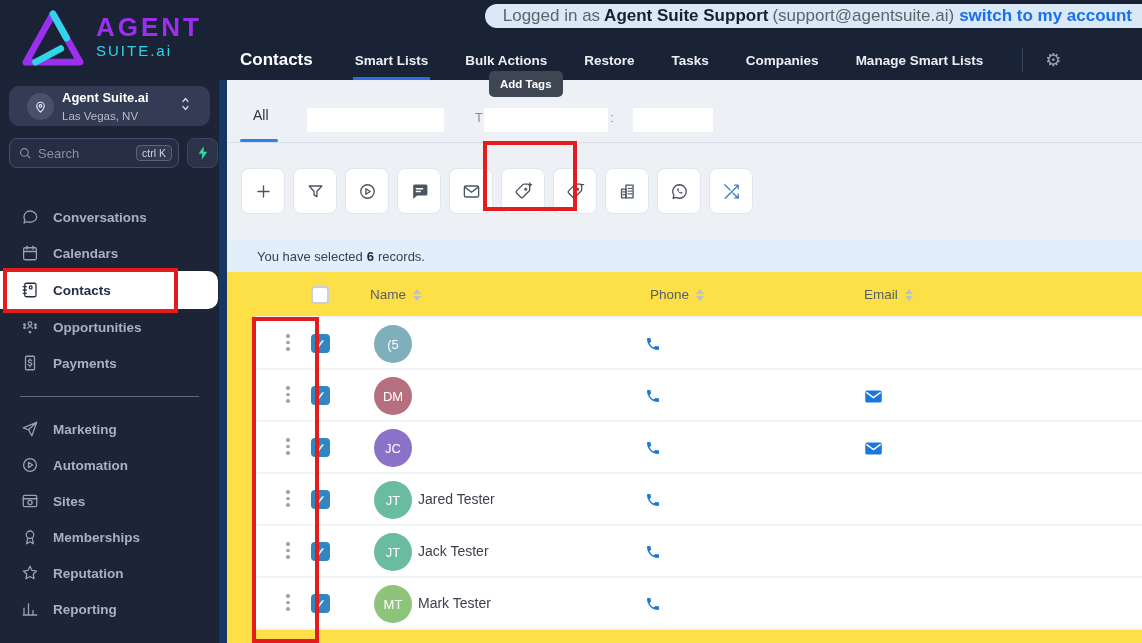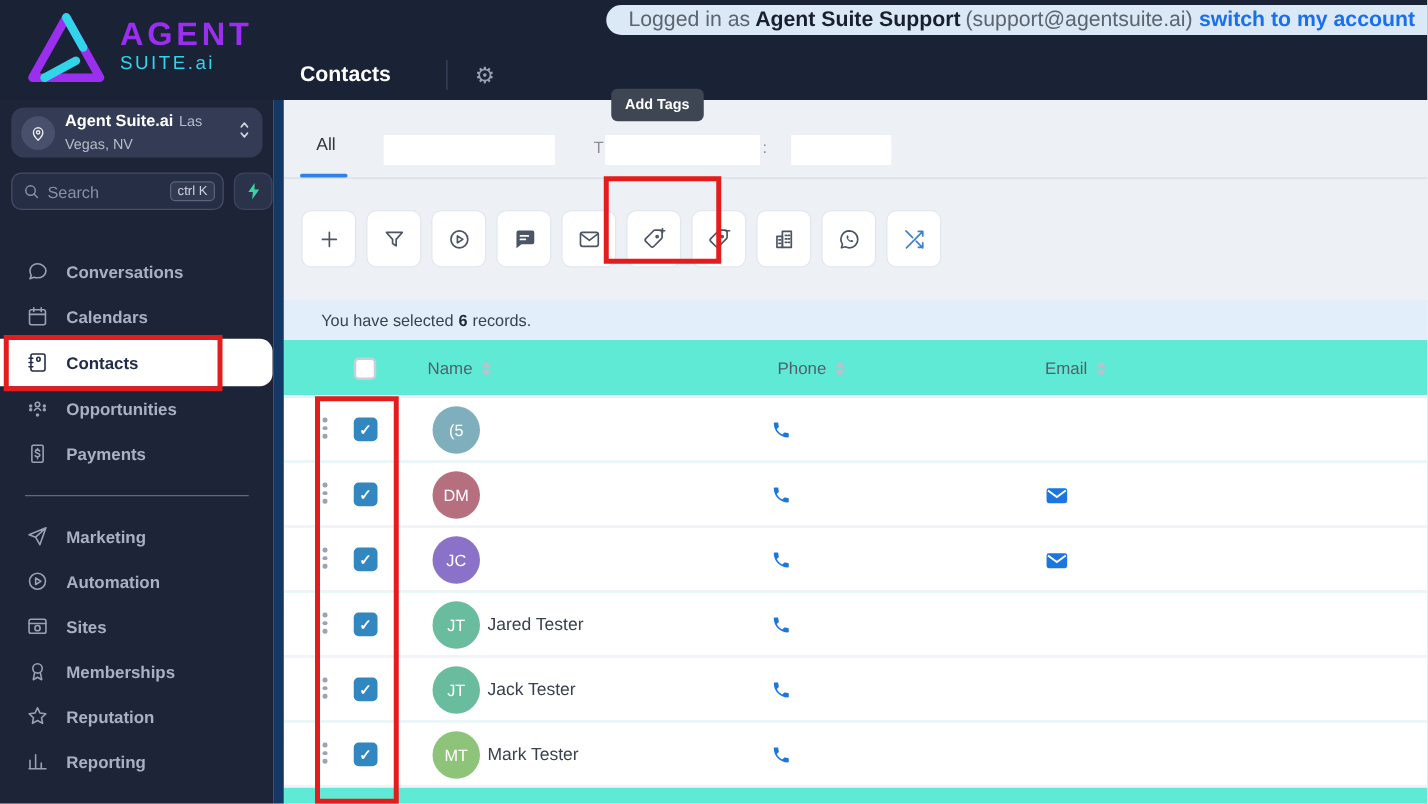--- a/index.html
+++ b/index.html
@@ -24,21 +24,21 @@
   .nav-item { height:40px; display:flex; align-items:center; padding:0 2px; margin-right:33px;
     font-size:13.5px; font-weight:700; color:#eceef3; cursor:pointer; }
   .nav-item.active { border-bottom:3px solid #2a6be8; padding-top:3px; }
   .nav-divider { width:1px; height:24px; background:#3a445f; margin:0 22px 0 4px; }
   .gear { font-size:18px; color:#98a0b4; cursor:pointer; line-height:1; }
 
   
   .sidebar { position:absolute; left:0; top:80px; width:219px; bottom:0; background:#1d2438; z-index:4; }
   .side-strip { position:absolute; left:219px; top:80px; width:8px; bottom:0; background:#143764; z-index:4; }
   .loc-card { position:absolute; left:9px; top:6px; width:201px; height:40px; background:#343c55; border-radius:10px;
-    display:flex; align-items:center; padding:0 8px; gap:8px; cursor:pointer; }
+    display:flex; align-items:center; padding:0 18px; gap:8px; cursor:pointer; }
   .loc-ic { width:27px; height:27px; border-radius:50%; background:#49506b; display:flex; align-items:center; justify-content:center; color:#e8eaf0; flex:0 0 auto; }
   .loc-ic svg { width:15px; height:15px; }
   .loc-name { font-size:13px; font-weight:700; color:#ffffff; line-height:15px; }
   .loc-sub { font-size:11.5px; color:#b6bcca; line-height:13px; }
   .loc-chev { margin-left:auto; color:#cfd3dd; }
   .loc-chev svg { width:13px; height:18px; }
   .search-row { position:absolute; left:9px; top:58px; width:210px; height:16px; display:flex; gap:8px; }
   .search-box { position:relative; width:170px; height:30px; background:#262e45; border:1px solid #454e68; border-radius:8px;
     display:flex; align-items:center; padding:0 6px 0 8px; gap:6px; }
   .search-box svg { width:14px; height:14px; color:#8a90a3; flex:0 0 auto; }
@@ -72,21 +72,21 @@
     display:flex; align-items:center; justify-content:center; color:#4b5563; cursor:pointer; }
   .tbtn svg { width:19px; height:19px; }
   .tbtn.blue { color:#447fc1; }
   .tooltip { position:absolute; left:262px; top:-9px; background:#3e4553; color:#ffffff; font-size:11.5px; font-weight:700;
     padding:7px 11px; border-radius:5px; z-index:20; white-space:nowrap; }
 
   .banner { position:absolute; left:0; right:0; top:160px; height:32px; background:#e2eefa;
     display:flex; align-items:center; padding-left:30px; font-size:13px; color:#39424e; }
   .banner b { margin:0 4px; color:#222a35; }
 
-  .table { position:absolute; left:0; right:0; top:192px; bottom:0; background:#5eead4; }
+  .table { position:absolute; left:0; right:0; top:192px; bottom:0; background:#fde047;padding-left:28px; }
   .thead { position:relative; height:46px; border-bottom:2px solid #eef2f6; }
   .hcb { position:absolute; left:56px; top:14px; width:18px; height:18px; border:2px solid #c6cfdb; border-radius:4px; background:#fff; cursor:pointer; }
   .hlabel { position:absolute; top:15px; font-size:13.5px; color:#555e6b; display:flex; align-items:center; gap:7px; cursor:pointer; }
   .sort { display:inline-flex; flex-direction:column; gap:2px; }
   .sort i { display:block; width:0; height:0; border-left:4px solid transparent; border-right:4px solid transparent; }
   .sort .up { border-bottom:5px solid #b9c2cf; }
   .sort .dn { border-top:5px solid #b9c2cf; }
 
   .trow { position:relative; height:52px; border-bottom:2px solid #f0f4f8; background:#fff; }
   .dots { position:absolute; left:31px; top:16px; display:flex; flex-direction:column; gap:3px; }
@@ -126,20 +126,28 @@
 
     <div class="login-pill">
       <span>Logged in as</span>
       <b>Agent Suite Support</b>
       <span class="em">(support@agentsuite.ai)</span>
       <a>switch to my account</a>
     </div>
 
     <nav class="nav-row">
       <h1 class="page-title">Contacts</h1>
+      <div id="nav-items">
+          <span class="nav-item active">Smart Lists</span>
+          <span class="nav-item">Bulk Actions</span>
+          <span class="nav-item">Restore</span>
+          <span class="nav-item">Tasks</span>
+          <span class="nav-item">Companies</span>
+          <span class="nav-item">Manage Smart Lists</span>
+        </div>
       <span class="nav-divider"></span>
       <span class="gear">⚙</span>
     </nav>
   </header>
 
   <aside class="sidebar">
     <div class="loc-card">
       <span class="loc-ic">
         <svg viewBox="0 0 24 24" fill="none" stroke="currentColor" stroke-width="1.8" stroke-linecap="round" stroke-linejoin="round">
           <path d="M12 21c-3.5-3.2-6-6.6-6-9.8A6 6 0 0 1 18 11.2c0 3.2-2.5 6.6-6 9.8z"></path>

